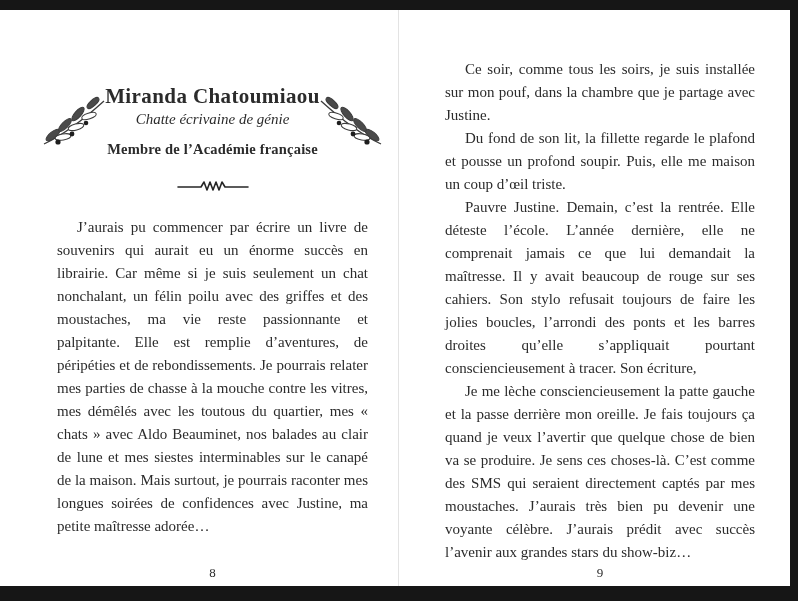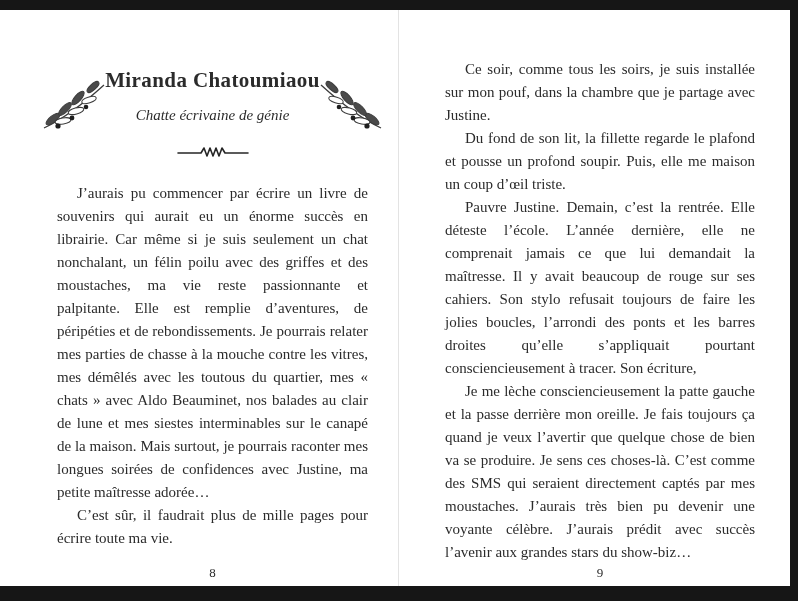--- a/index.html
+++ b/index.html
@@ -8,29 +8,29 @@
     font-family:"Liberation Serif","DejaVu Serif",serif;color:#2b2b2b;
     overflow:hidden;
   }
   .frame{position:absolute;background:#161616;}
   .frame-top{top:0;left:0;right:0;height:10px;}
   .frame-bottom{bottom:0;left:0;right:0;height:15px;}
   .frame-right{top:0;right:0;bottom:0;width:8px;}
   .gutter-line{position:absolute;top:10px;bottom:15px;left:398px;width:1px;background:#e3e3e3;}
 
   .page{position:absolute;top:10px;bottom:15px;box-sizing:border-box;}
-  .page-left{left:0;width:398px;padding:0 30px 0 57px;}
+  .page-left{left:0;width:398px;padding:16px 30px 0 57px;}
   .page-right{left:399px;width:391px;padding:0 35px 0 46px;}
 
   header.chapter{position:relative;margin-top:58px;text-align:center;}
   .chapter-title{
     margin:0;font-size:21px;font-weight:700;letter-spacing:.4px;
     font-family:"Liberation Serif","DejaVu Serif",serif;
   }
-  .chapter-subtitle{font-style:italic;font-size:15px;margin-top:14px;}
+  .chapter-subtitle{font-style:italic;font-size:15px;margin-top:2px;}
   .chapter-affiliation{font-weight:700;font-size:14.5px;margin-top:13px;letter-spacing:.2px;}
 
   .branch{position:absolute;top:10px;width:66px;height:54px;}
   .branch-left{left:-16px;}
   .branch-right{right:-16px;transform:scaleX(-1);}
 
   .ornament{text-align:center;margin-top:20px;height:18px;}
 
   .body-text{text-align:justify;font-size:15px;line-height:23px;
     hyphens:auto;-webkit-hyphens:auto;}
@@ -71,20 +71,21 @@
           <g fill="#1e1e1e">
             <circle cx="17" cy="48" r="2.6"></circle>
             <circle cx="31" cy="40" r="2.4"></circle>
             <circle cx="45" cy="29" r="2.3"></circle>
           </g>
         </svg>
       </span>
 
       <h1 class="chapter-title">Miranda Chatoumiaou</h1>
       <div class="chapter-subtitle">Chatte écrivaine de génie</div>
+      <div class="chapter-affiliation">Membre de l’Académie française</div>
 
       <span class="branch branch-right">
         <svg viewBox="0 0 66 54" width="66" height="54" aria-hidden="true">
           <path d="M3,50 C20,42 42,26 63,7" fill="none" stroke="#3c3c3c" stroke-width="1.3"></path>
           <g stroke="#3c3c3c" stroke-width="1">
             <ellipse cx="12" cy="41" rx="8.5" ry="3.2" fill="#4a4a4a" transform="rotate(-38 12 41)"></ellipse>
             <ellipse cx="22" cy="43" rx="8" ry="3" fill="#ffffff" transform="rotate(-10 22 43)"></ellipse>
             <ellipse cx="24" cy="31" rx="8.5" ry="3.2" fill="#4a4a4a" transform="rotate(-45 24 31)"></ellipse>
             <ellipse cx="35" cy="33" rx="8" ry="3" fill="#ffffff" transform="rotate(-15 35 33)"></ellipse>
             <ellipse cx="37" cy="20" rx="8.5" ry="3.2" fill="#4a4a4a" transform="rotate(-48 37 20)"></ellipse>
@@ -101,21 +102,20 @@
     </header>
 
     <div class="ornament">
       <svg viewBox="0 0 74 16" width="74" height="16" aria-hidden="true">
         <path d="M2,9 H25 L28,4 L31,12 L34,4 L37,12 L40,4 L43,12 L46,4 L49,9 H72" fill="none" stroke="#262626" stroke-width="1.6" stroke-linejoin="round" stroke-linecap="round"></path>
       </svg>
     </div>
 
     <div class="body-text">
       <p>J’aurais pu commencer par écrire un livre de souvenirs qui aurait eu un énorme succès en librairie. Car même si je suis seulement un chat nonchalant, un félin poilu avec des griffes et des moustaches, ma vie reste passionnante et palpitante. Elle est remplie d’aventures, de péripéties et de rebondissements. Je pourrais relater mes parties de chasse à la mouche contre les vitres, mes démêlés avec les toutous du quartier, mes « chats » avec Aldo Beauminet, nos balades au clair de lune et mes siestes interminables sur le canapé de la maison. Mais surtout, je pourrais raconter mes longues soirées de confidences avec Justine, ma petite maîtresse adorée…</p>
-      <p>C’est sûr, il faudrait plus de mille pages pour écrire toute ma vie.</p>
     </div>
 
     <div class="pagenum">8</div>
   </section>
 
   <section class="page page-right">
     <div class="body-text">
       <p>Ce soir, comme tous les soirs, je suis installée sur mon pouf, dans la chambre que je partage avec Justine.</p>
       <p>Du fond de son lit, la fillette regarde le plafond et pousse un profond soupir. Puis, elle me maison un coup d’œil triste.</p>
       <p>Pauvre Justine. Demain, c’est la rentrée. Elle déteste l’école. L’année dernière, elle ne comprenait jamais ce que lui demandait la maîtresse. Il y avait beaucoup de rouge sur ses cahiers. Son stylo refusait toujours de faire les jolies boucles, l’arrondi des ponts et les barres droites qu’elle s’appliquait pourtant consciencieusement à tracer. Son écriture,</p>

